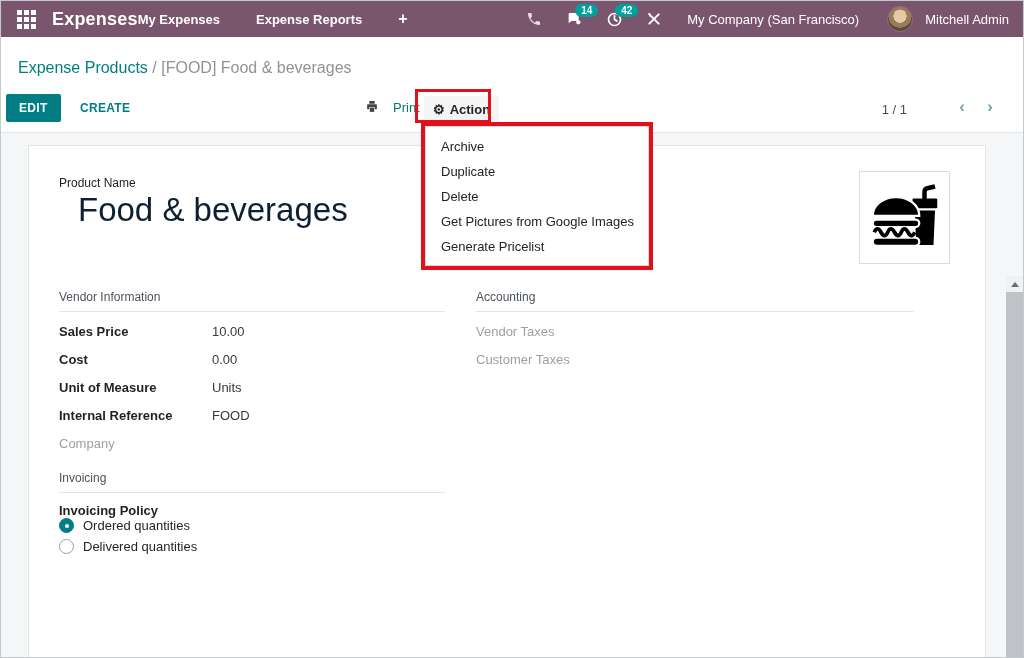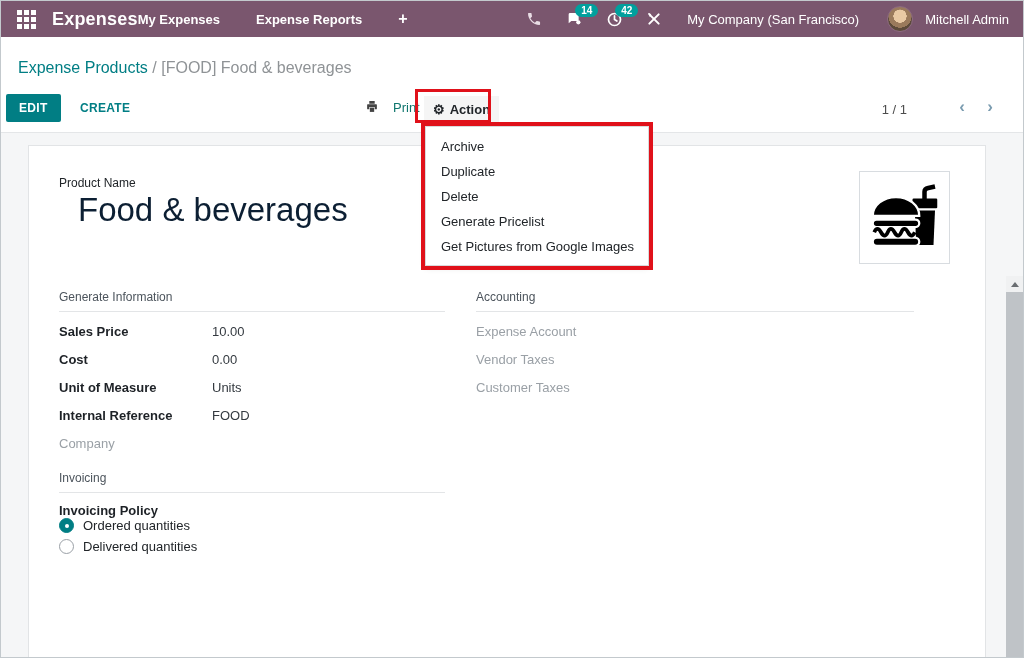--- a/index.html
+++ b/index.html
@@ -179,21 +179,21 @@
           <g fill="#000" stroke="#fff" stroke-width="3">
             <path d="M5 45 a31 25 0 0 1 62 0 z"></path>
             <rect x="5" y="50" width="62" height="10" rx="5"></rect>
             <rect x="5" y="74" width="62" height="11" rx="5.5"></rect>
           </g>
           <path d="M7 67 q4 -9 9 0 t9 0 t9 0 t9 0 t9 0 t9 0" fill="none" stroke="#000" stroke-width="5"></path>
         </svg>
       </div>
 
       <div class="section sec-general">
-        <div class="section-title">Generate Information</div>
+        <div class="section-title">Vendor Information</div>
         <div class="rows">
           <div class="field-row">
             <span class="field-label">Sales Price</span>
             <span class="field-value">10.00</span>
           </div>
           <div class="field-row">
             <span class="field-label">Cost</span>
             <span class="field-value">0.00</span>
           </div>
           <div class="field-row">
@@ -207,24 +207,20 @@
           <div class="field-row">
             <span class="field-label muted">Company</span>
             <span class="field-value"></span>
           </div>
         </div>
       </div>
 
       <div class="section sec-accounting">
         <div class="section-title">Accounting</div>
         <div class="rows">
-          <div class="field-row">
-            <span class="field-label muted">Expense Account</span>
-            <span class="field-value"></span>
-          </div>
           <div class="field-row">
             <span class="field-label muted">Vendor Taxes</span>
             <span class="field-value"></span>
           </div>
           <div class="field-row">
             <span class="field-label muted">Customer Taxes</span>
             <span class="field-value"></span>
           </div>
         </div>
       </div>
@@ -256,20 +252,20 @@
         </div>
       <div class="sb-thumb"></div>
 
     </div>
   </div>
 
   <div class="dropdown">
     <div class="dropdown-item">Archive</div>
     <div class="dropdown-item">Duplicate</div>
     <div class="dropdown-item">Delete</div>
+    <div class="dropdown-item">Get Pictures from Google Images</div>
     <div class="dropdown-item">Generate Pricelist</div>
-    <div class="dropdown-item">Get Pictures from Google Images</div>
   </div>
 
   <div class="annot annot-action"></div>
   <div class="annot annot-menu"></div>
 
 </div>
 
 </body></html>

